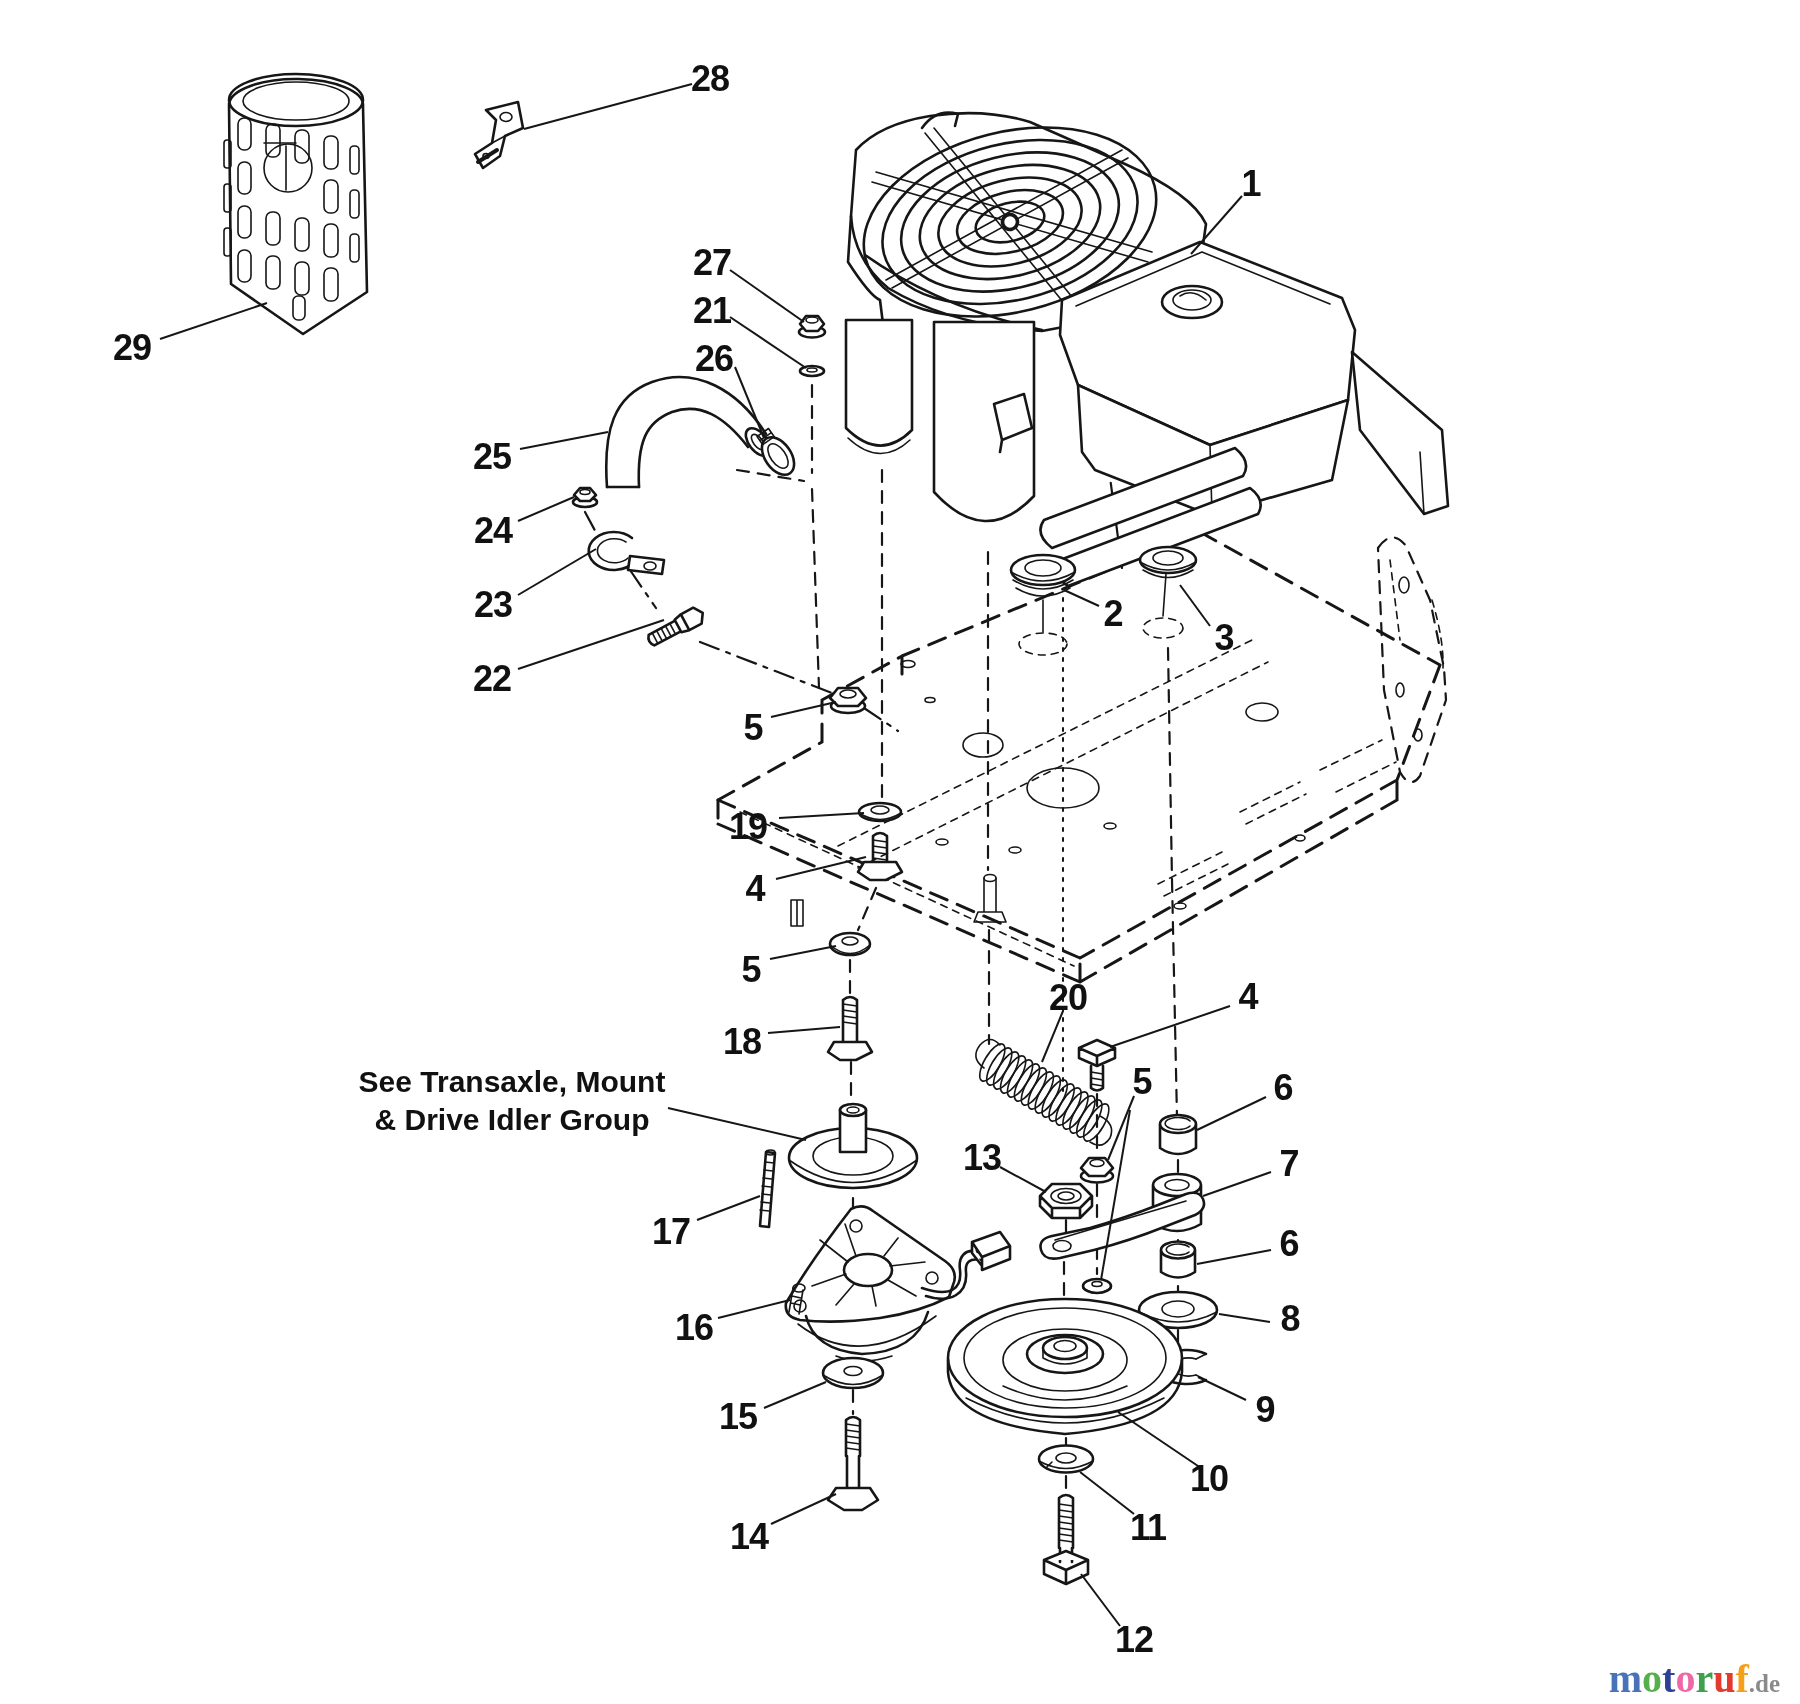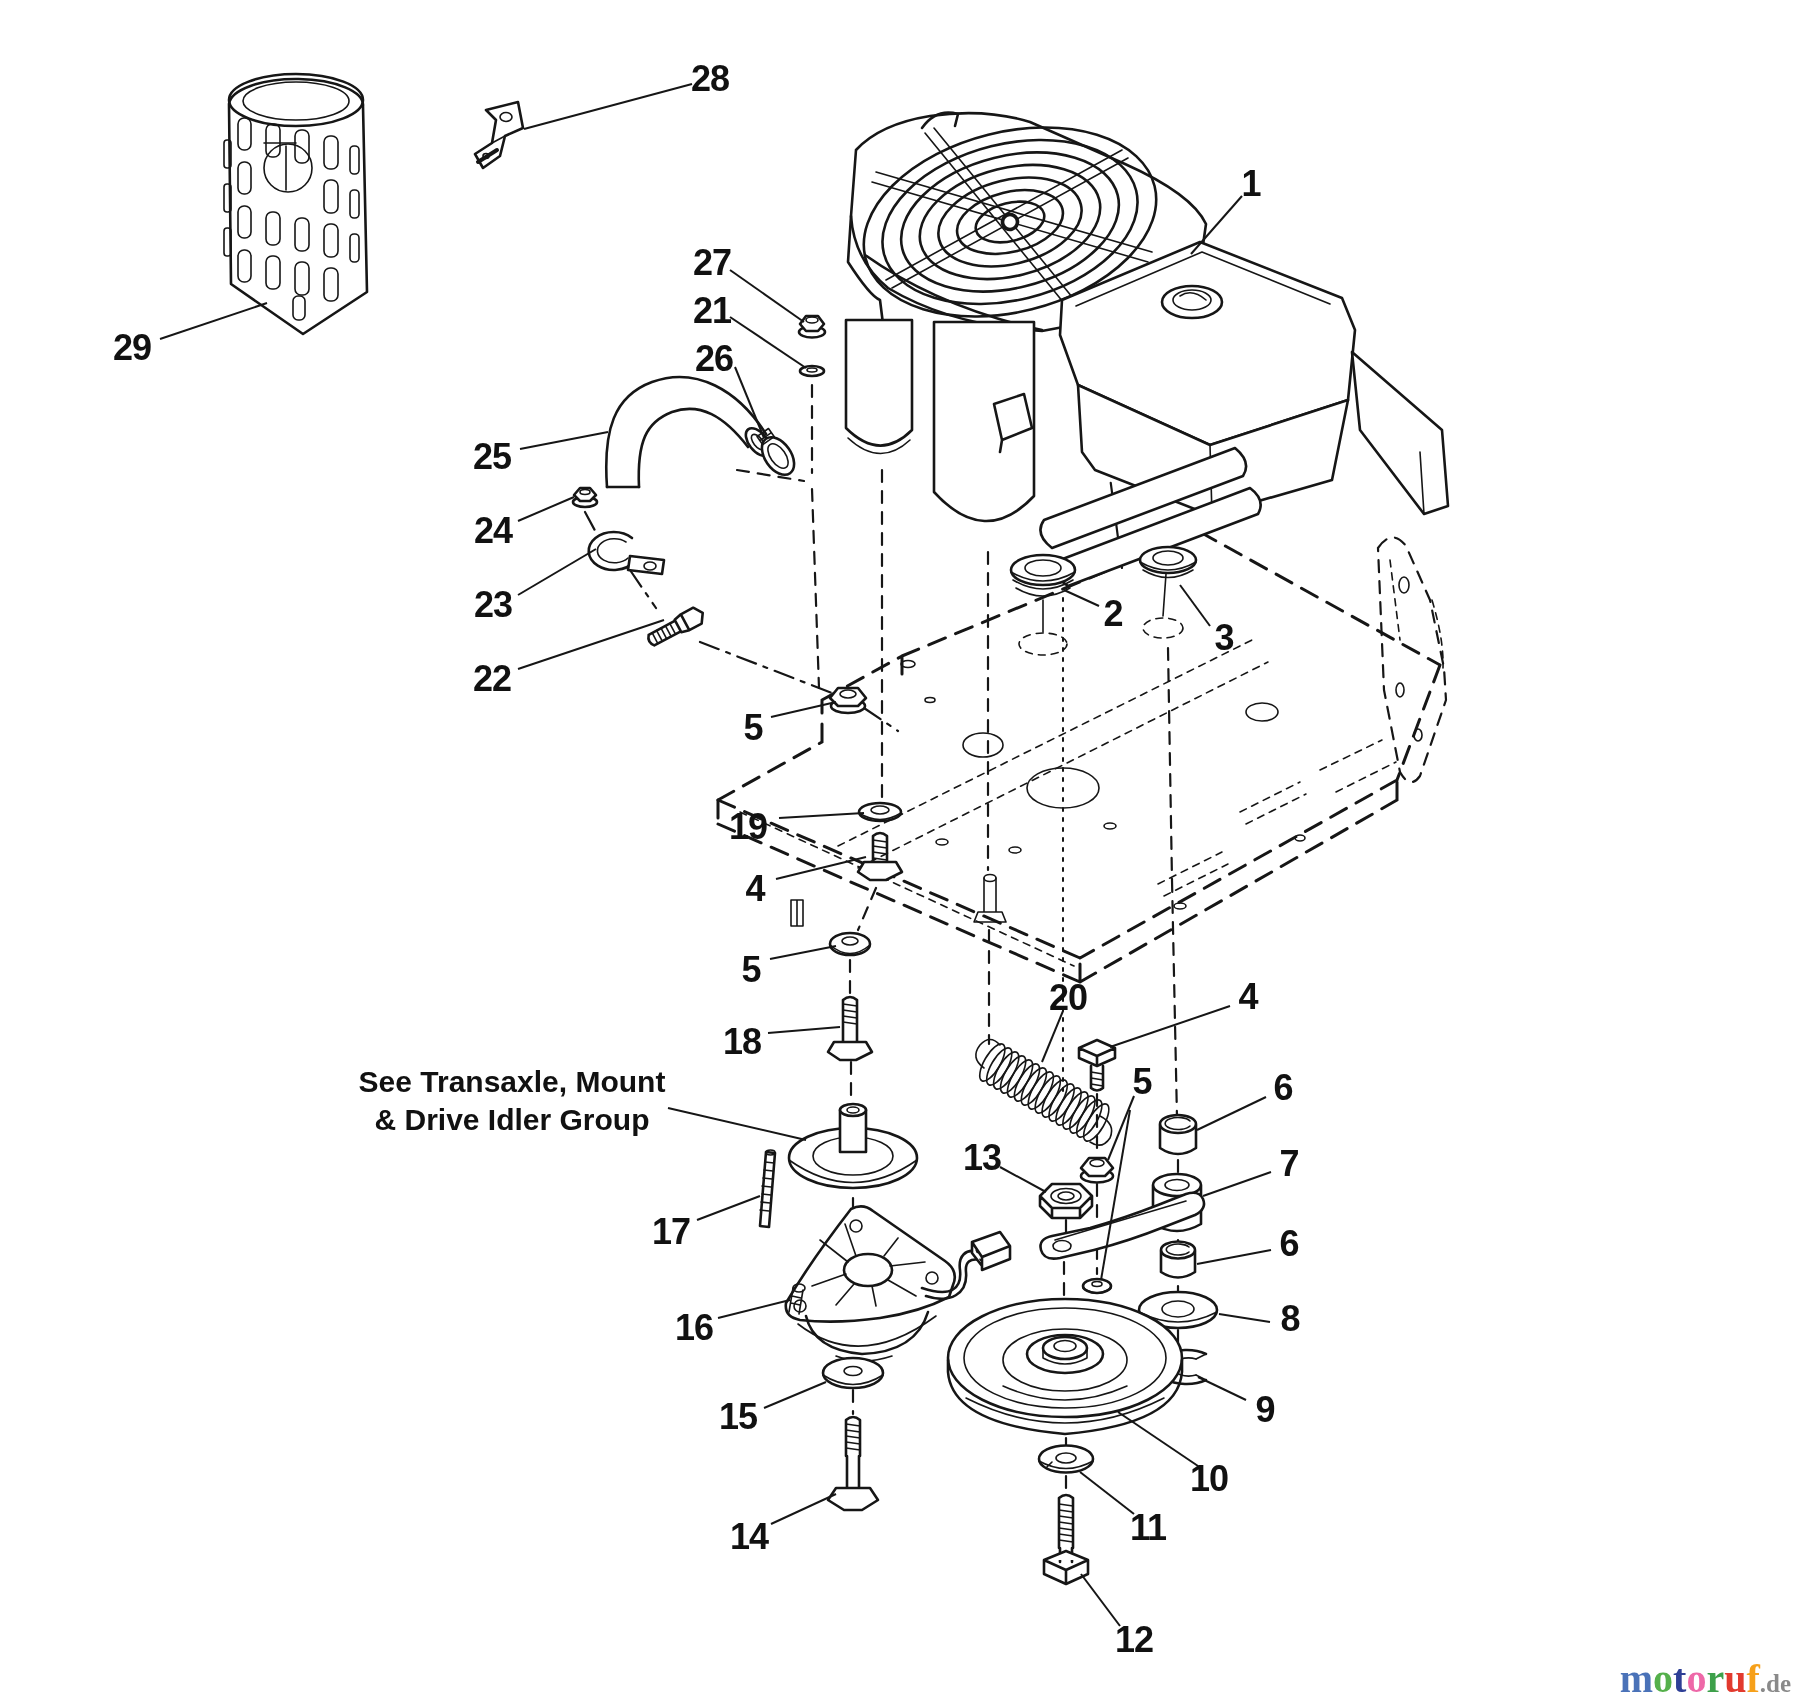--- a/index.html
+++ b/index.html
@@ -12,21 +12,21 @@
   .thick{stroke-width:4;}
   .dashA{stroke-dasharray:18 11;stroke-width:3;}
   .dashB{stroke-dasharray:12 9;stroke-width:2.2;}
   .dashC{stroke-dasharray:7 6;stroke-width:1.6;}
   .dashDot{stroke-dasharray:20 8 4 8;stroke-width:2.2;}
   .dotted{stroke-dasharray:3 7;stroke-width:2;}
   .leader{stroke:#161616;stroke-width:2;}
   .callout-label{font:bold 36px "Liberation Sans",sans-serif;fill:#111;
                  text-anchor:middle;letter-spacing:-1px;}
   .note-text{font:bold 30px "Liberation Sans",sans-serif;fill:#111;text-anchor:middle;}
-  #watermark{position:absolute;right:9px;bottom:2px;
+  #watermark{position:absolute;right:20px;bottom:2px;
              font:bold 40px "Liberation Serif",serif;letter-spacing:0;}
   #watermark .sfx{font-size:25px;font-weight:bold;}
 </style>
 </head>
 <body>
 
 <div id="stage">
 <svg viewBox="0 0 1800 1704" width="1800" height="1704">
 
   <g class="art">

